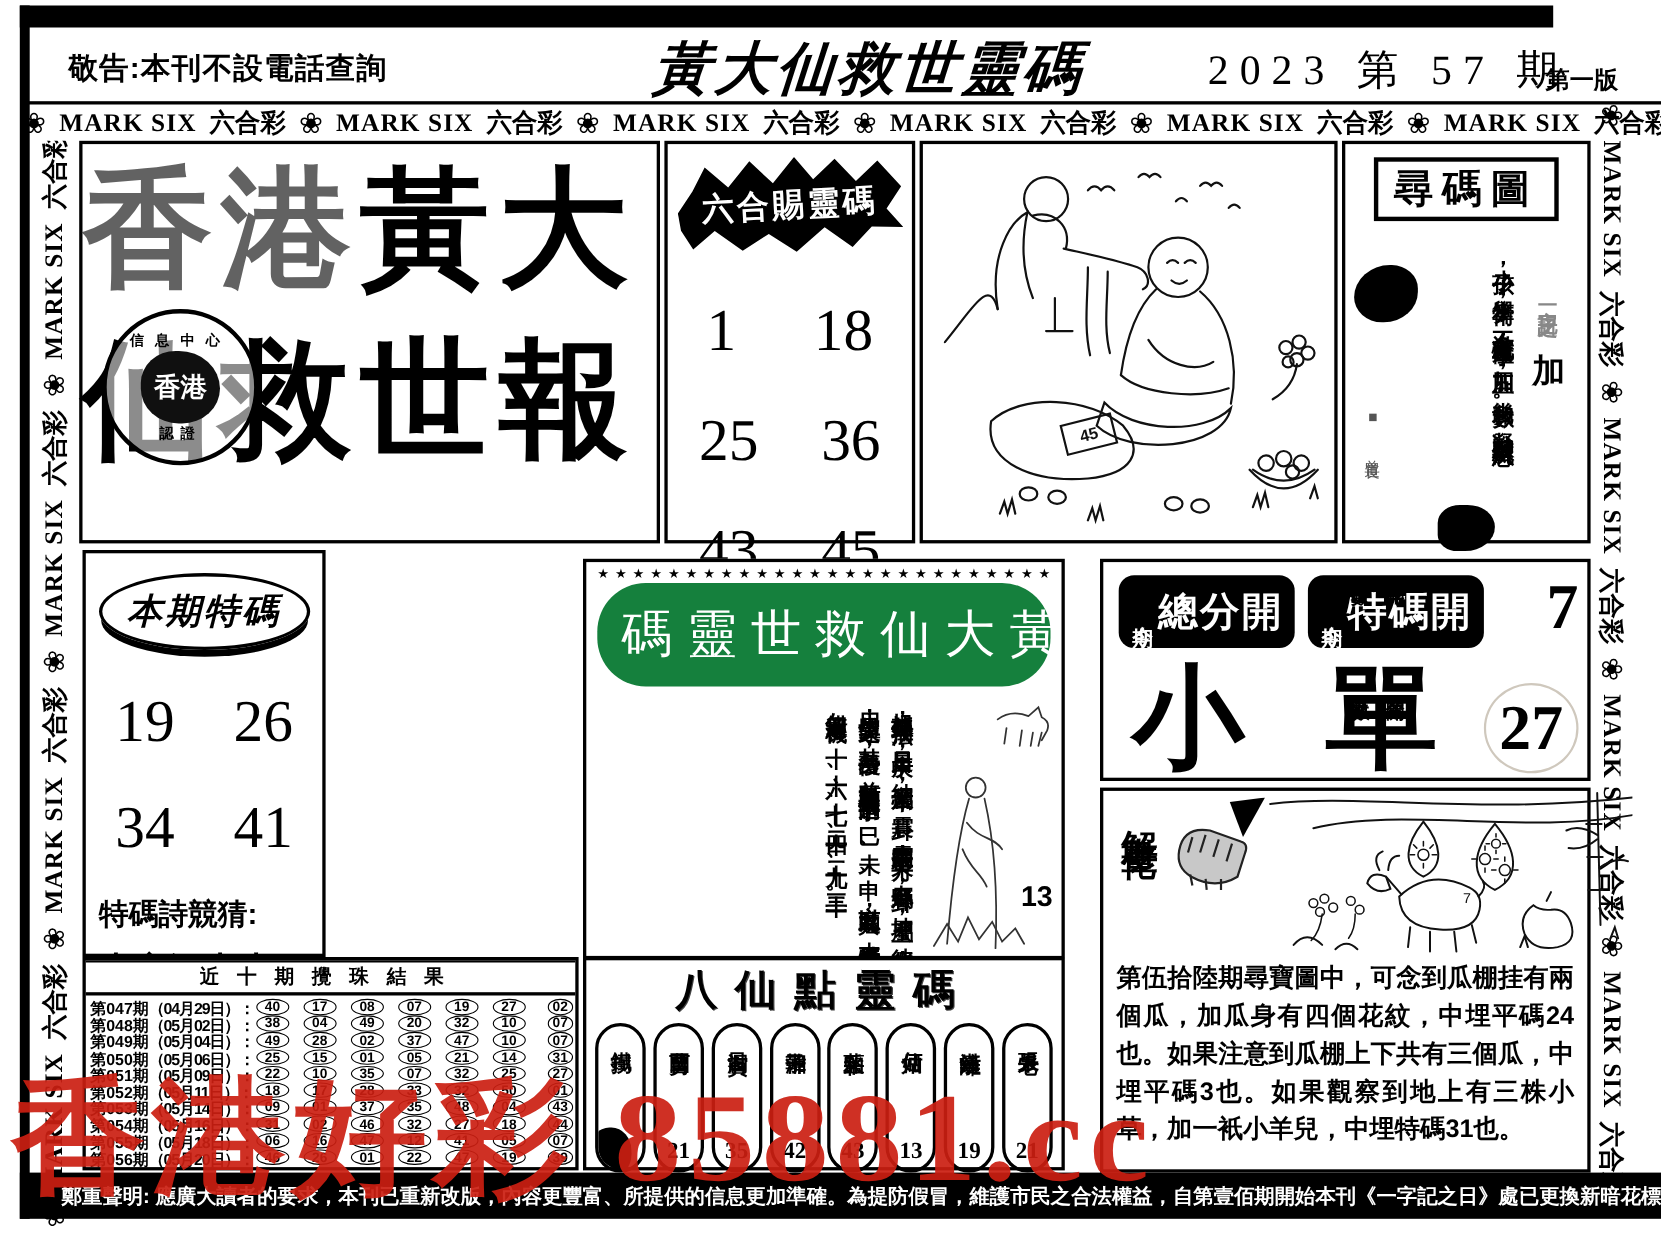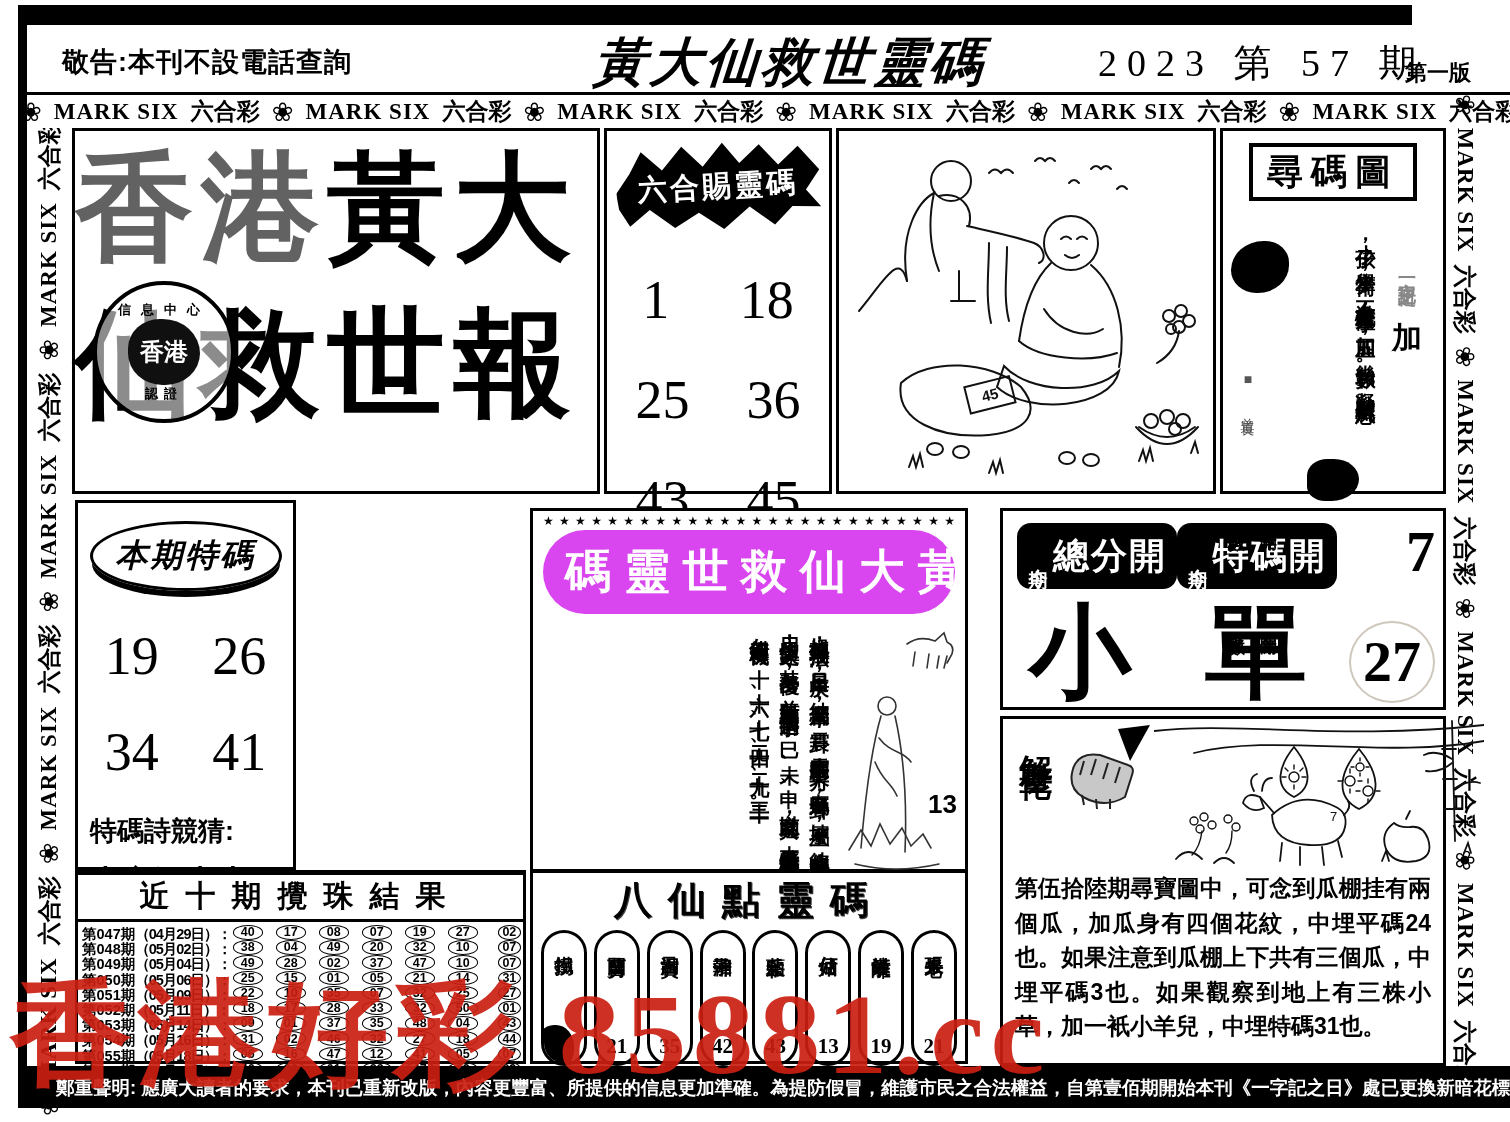--- a/index.html
+++ b/index.html
@@ -91,32 +91,32 @@
   .poem-line { text-align:center; margin-top:16px; font-size:33px; font-weight:900; white-space:nowrap; }
   .zodiac-label { text-align:center; margin-top:30px; font-size:24px; font-weight:700; letter-spacing:6px; }
   .snake-wrap { display:flex; justify-content:center; margin-top:6px; }
   .gift-divider { border-top:1px solid #999; margin:8px 0 2px; }
   .gift-label { text-align:center; font-size:28px; font-weight:900; letter-spacing:8px; }
   .gift-nums { display:flex; justify-content:space-around; padding:2px 30px 0; font-size:38px; font-family:"Liberation Serif",serif; }
 
   
   #lingma-box { left:530px; top:508px; width:438px; height:364px; }
   .stars { display:flex; justify-content:space-between; padding:4px 10px 0; font-size:12px; line-height:1; }
-  .banner { margin:3px 10px 0; background:#d946ef; color:#fff; border-radius:44px; height:84px;
+  .banner { margin:3px 10px 0; background:#15803d; color:#fff; border-radius:44px; height:94px;
     display:flex; align-items:center; justify-content:space-around; padding:0 22px;
-    font-size:46px; font-weight:700; white-space:nowrap; }
+    font-size:46px; font-weight:400; white-space:nowrap; }
   .lingma-body { display:flex; padding:8px 6px 0 6px; }
   .lingma-text { flex:1; writing-mode:vertical-rl; text-orientation:upright; height:252px;
     font-size:20px; font-weight:600; line-height:1.5; letter-spacing:2px; }
   .lingma-illu { width:124px; position:relative; }
   .illu-num { position:absolute; right:2px; bottom:58px; font-size:26px; font-weight:bold; font-family:"Liberation Sans",sans-serif; }
 
   
   #kaipan-box { left:1000px; top:508px; width:446px; height:202px; }
-  .badges { position:absolute; left:14px; top:12px; display:flex; gap:0;font-family:Liberation Serif, serif; }
+  .badges { position:absolute; left:14px; top:12px; display:flex; gap:12px;font-family:Liberation Serif, serif; }
   .badge { background:#000; color:#fff; border-radius:14px; height:66px; display:flex; align-items:center; padding:0 10px; gap:5px; }
   .badge-jin { display:flex; flex-direction:column; font-size:19px; line-height:1.1; font-weight:900; }
   .badge-main { font-size:36px; font-weight:900; letter-spacing:2px; }
   .answer { position:absolute; left:26px; top:74px; font-size:102px; font-weight:900;
     font-family:"Liberation Serif",serif; letter-spacing:74px; white-space:nowrap; }
   .stats { position:absolute; right:8px; top:6px; width:212px; height:190px;
     display:flex; flex-direction:column; justify-content:space-between; }
   .stat { display:flex; align-items:flex-start; gap:8px; }
   .stat .vtext { font-size:17px; font-weight:700; height:86px; }
   .stat-count b { font-size:22px; }
@@ -127,21 +127,21 @@
   #jiehua-box { left:1000px; top:716px; width:446px; height:350px; }
   .jiehua-top { display:flex; height:150px; }
   .jiehua-title { font-size:33px; font-weight:900; padding:10px 4px 0 10px; height:140px; letter-spacing:6px; }
   .hand-wrap { width:96px; padding-top:6px; }
   #jiehua-illu { flex:1; }
   .jiehua-text { padding:2px 12px 0 12px; font-size:23px; font-weight:600; line-height:1.5; text-align:justify; }
 
   
   #results-box { left:75px; top:870px; width:451px; height:194px; }
   .results-title { border-bottom:3px solid #000; border-top:2px solid #000; text-align:center;
-    font-size:30px; font-weight:900; letter-spacing:16px; padding:1px 0 2px; white-space:nowrap; }
+    font-size:18px; font-weight:900; letter-spacing:16px; padding:1px 0 2px; white-space:nowrap; }
   .results-rows { padding:3px 2px 0 4px; }
   .rrow { display:flex; height:15.2px; font-size:14.5px; font-weight:700; white-space:nowrap; }
   .rperiod { width:68px; }
   .rdate { width:128px; letter-spacing:-1px; }
   .rnums { display:flex; gap:13px; }
   .rnum, .rspecial { width:30px; height:14.5px; border:1.8px solid #000; border-radius:50%;
     display:flex; align-items:center; justify-content:center; font-size:12.5px; font-weight:800; }
   .rspecial { margin-left:20px; }
 
   

